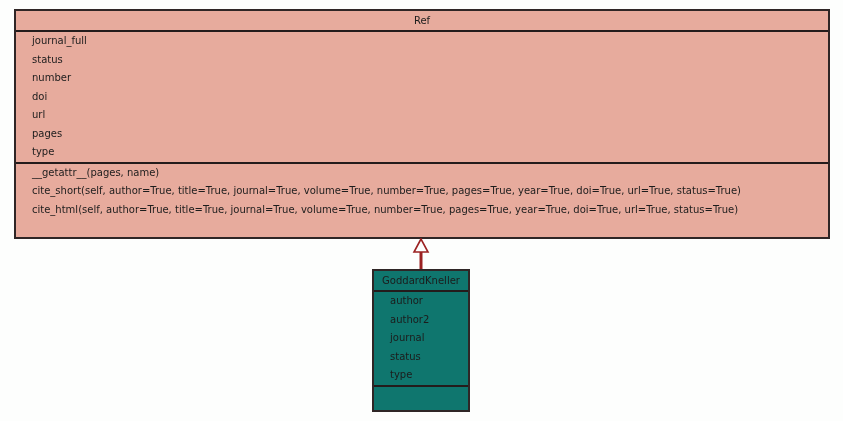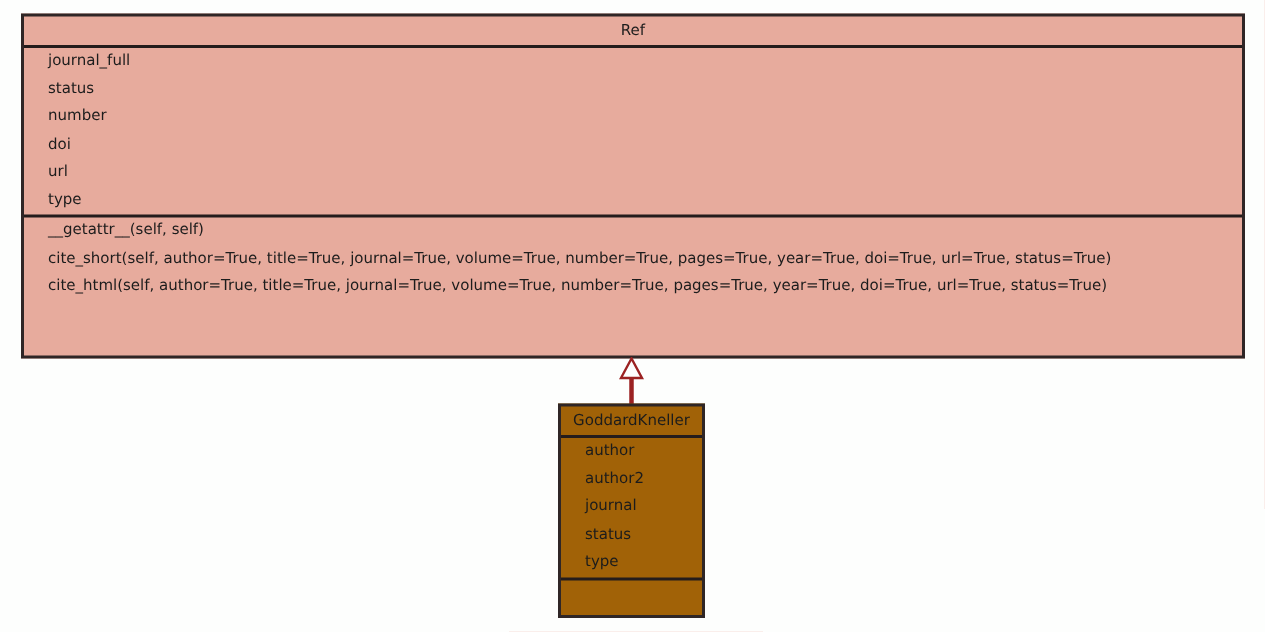--- a/index.html
+++ b/index.html
@@ -50,21 +50,21 @@
     top: 9px;
     width: 816px;
     height: 230px;
     background: #e7ab9d;
   }
   #goddardkneller-class {
     left: 372px;
     top: 269px;
     width: 98px;
     height: 143px;
-    background: #a16207;
+    background: #0f766e;
   }
   #goddardkneller-class .empty-methods {
     height: 7px;
   }
   #inheritance-arrow {
     position: absolute;
     left: 409px;
     top: 238px;
     width: 24px;
     height: 32px;
@@ -76,24 +76,25 @@
 <div class="diagram">
 
   <div class="uml-class" id="ref-class">
     <div class="title">Ref</div>
     <div class="section attrs-section">
       <div class="row">journal_full</div>
       <div class="row">status</div>
       <div class="row">number</div>
       <div class="row">doi</div>
       <div class="row">url</div>
+      <div class="row">pages</div>
       <div class="row">type</div>
     </div>
     <div class="section methods-section">
-      <div class="row">__getattr__(self, self)</div>
+      <div class="row">__getattr__(pages, name)</div>
       <div class="row">cite_short(self, author=True, title=True, journal=True, volume=True, number=True, pages=True, year=True, doi=True, url=True, status=True)</div>
       <div class="row">cite_html(self, author=True, title=True, journal=True, volume=True, number=True, pages=True, year=True, doi=True, url=True, status=True)</div>
     </div>
   </div>
 
   <svg id="inheritance-arrow" viewBox="0 0 24 32" xmlns="http://www.w3.org/2000/svg">
     <line x1="12" y1="14" x2="12" y2="32" stroke="#9b2222" stroke-width="3"></line>
     <polygon points="12,1 5,14 19,14" fill="#fdfefd" stroke="#9b2222" stroke-width="1.6"></polygon>
   </svg>
 

